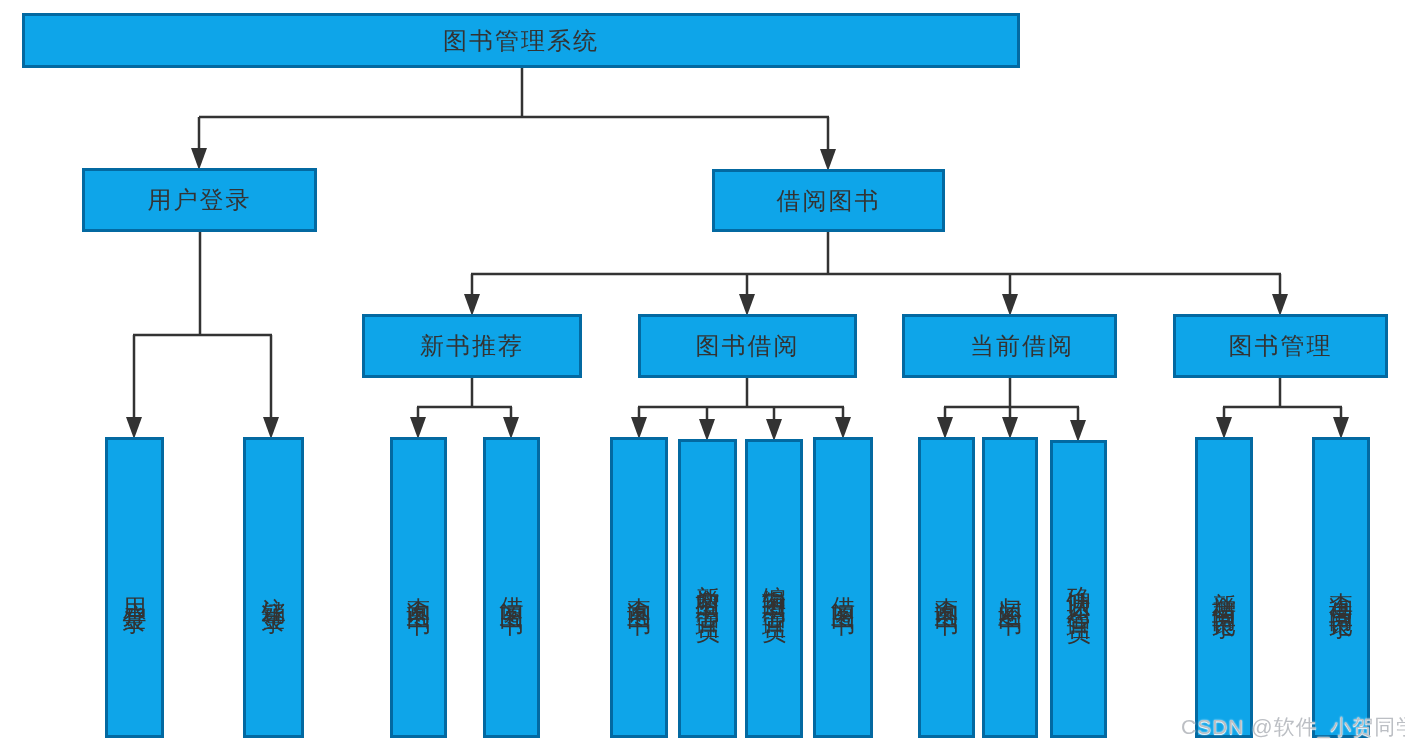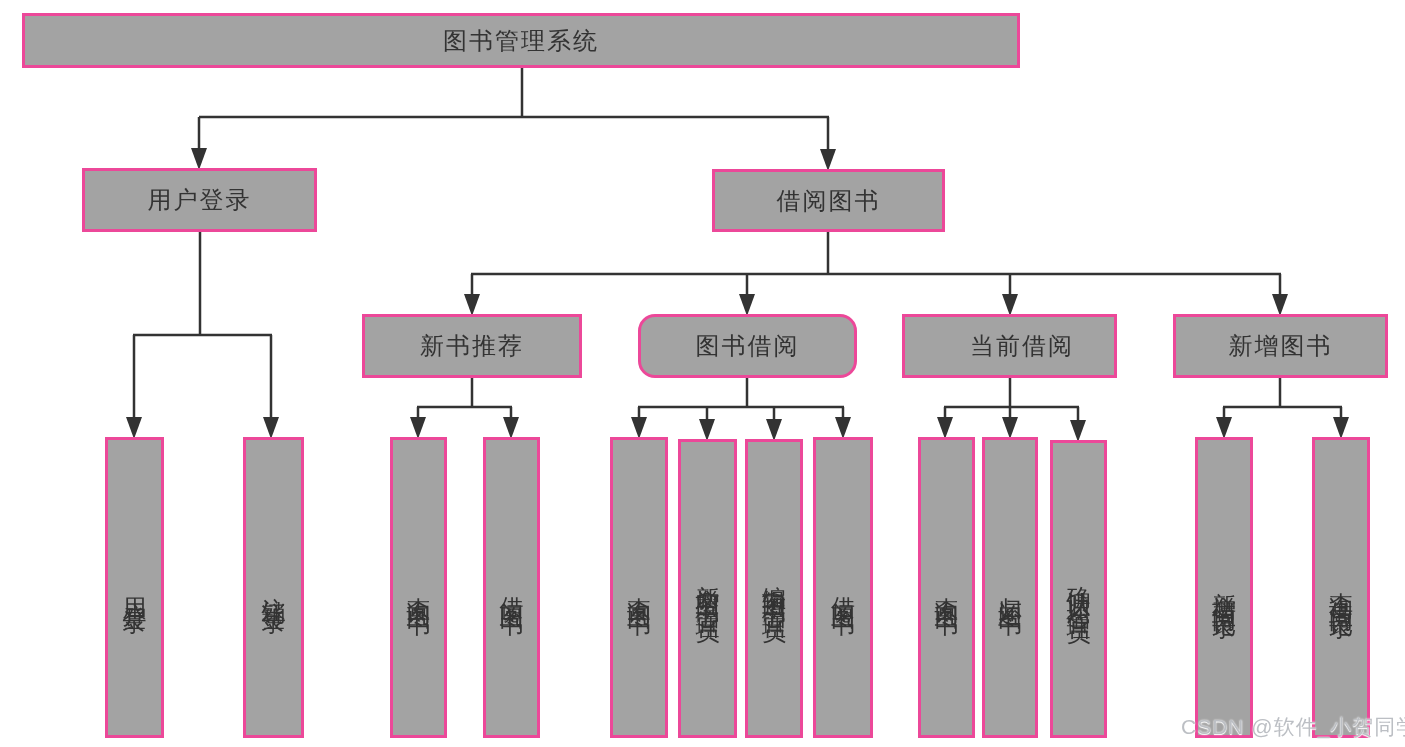--- a/index.html
+++ b/index.html
@@ -7,22 +7,22 @@
     position: relative;
     width: 1405px;
     height: 747px;
     background: #ffffff;
     font-family: "Liberation Sans", sans-serif;
     overflow: hidden;
   }
   .box {
     position: absolute;
     box-sizing: border-box;
-    border: 3px solid #ec4899;
-    background: #a3a3a3;
+    border: 3px solid #0369a1;
+    background: #0ea5e9;
     color: #333333;
     display: flex;
     align-items: center;
     justify-content: center;
     text-align: center;
     z-index: 2;
   }
   .box.h {
     font-size: 24px;
     letter-spacing: 2px;
@@ -123,23 +123,23 @@
       <path d="M1333 417 L1349 417 L1341 439 Z"></path>
     </g>
   </svg>
 
   <div class="box h" style="left:22px; top:13px; width:998px; height:55px;">图书管理系统</div>
 
   <div class="box h" style="left:82px; top:168px; width:235px; height:64px;">用户登录</div>
   <div class="box h" style="left:712px; top:169px; width:233px; height:63px;">借阅图书</div>
 
   <div class="box h" style="left:362px; top:314px; width:220px; height:64px;">新书推荐</div>
-  <div class="box h" style="left:638px; top:314px; width:219px; height:64px;border-radius:17px;">图书借阅</div>
+  <div class="box h" style="left:638px; top:314px; width:219px; height:64px;">图书借阅</div>
   <div class="box h" style="left:902px; top:314px; width:215px; height:64px;padding-left:25px;">当前借阅</div>
-  <div class="box h" style="left:1173px; top:314px; width:215px; height:64px;">新增图书</div>
+  <div class="box h" style="left:1173px; top:314px; width:215px; height:64px;">图书管理</div>
 
   <div class="box v" style="left:105px; top:437px; width:59px; height:301px;">用户登录</div>
   <div class="box v" style="left:243px; top:437px; width:61px; height:301px;">注销登录</div>
 
   <div class="box v" style="left:390px; top:437px; width:57px; height:301px;">查询图书</div>
   <div class="box v" style="left:483px; top:437px; width:57px; height:301px;">借阅图书</div>
 
   <div class="box v" style="left:610px; top:437px; width:58px; height:301px;">查询图书</div>
   <div class="box v" style="left:678px; top:439px; width:59px; height:299px;">新增图书（管理员）</div>
   <div class="box v" style="left:745px; top:439px; width:58px; height:299px;">编辑图书（管理员）</div>

